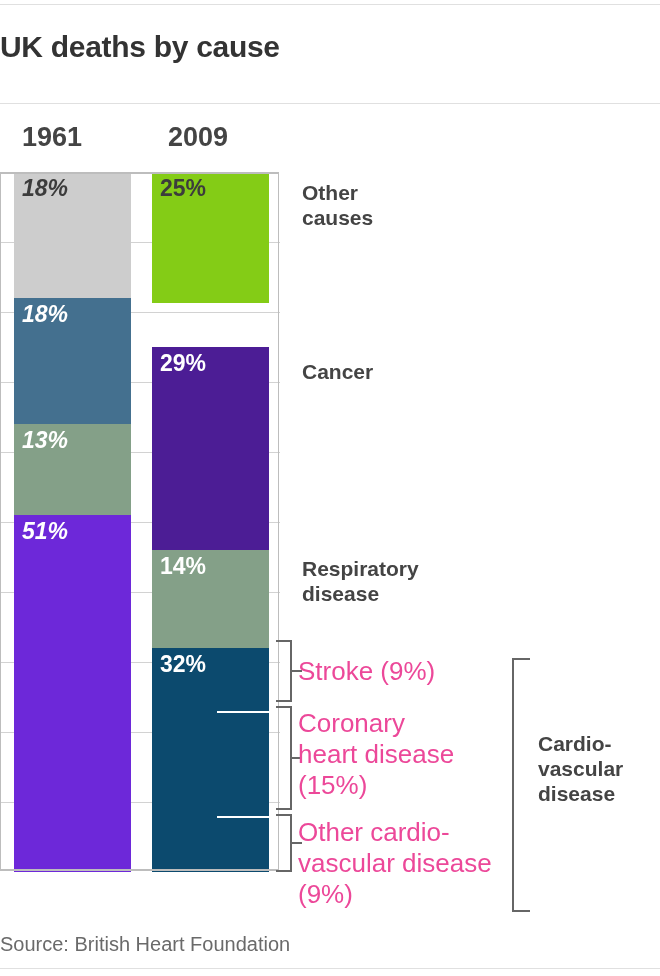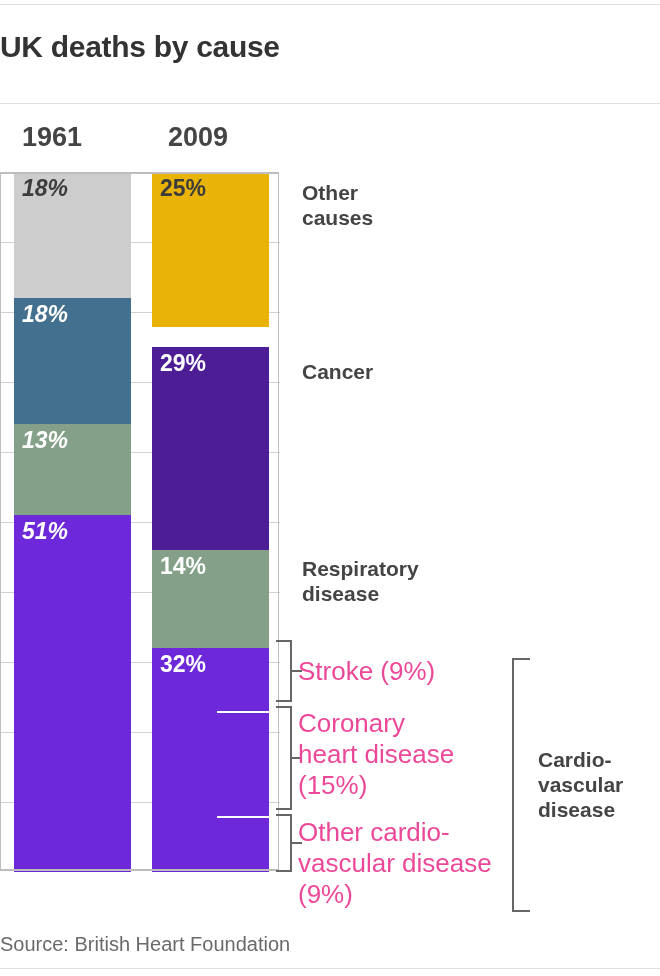--- a/index.html
+++ b/index.html
@@ -129,21 +129,20 @@
   #sub-ocvd   { top: 817px; }
 
   #cvd-label {
     position: absolute;
     left: 538px;
     top: 731px;
     font-size: 21px;
     font-weight: bold;
     color: #444444;
     line-height: 1.2;
-    margin-top: 16px;
   }
 
   
   .bracket {
     position: absolute;
     border: 2px solid #666666;
     border-left: none;
     box-sizing: border-box;
   }
   .bracket-tick {
@@ -211,30 +210,30 @@
     </div>
     <div class="seg" style="top:252px; height:91px;  background:#84a088">
       <span class="seg-label lbl-light">13%</span>
     </div>
     <div class="seg" style="top:343px; height:357px; background:#6d28d9">
       <span class="seg-label lbl-light">51%</span>
     </div>
   </div>
 
   <div class="bar" id="bar-2009">
-    <div class="seg" style="top:0px;   height:155px; background:#eab308">
+    <div class="seg" style="top:0px;   height:131px; background:#84cc16">
       <span class="seg-label lbl-dark">25%</span>
     </div>
     <div class="seg" style="top:175px; height:203px; background:#4c1d95">
       <span class="seg-label lbl-light">29%</span>
     </div>
     <div class="seg" style="top:378px; height:98px;  background:#84a088">
       <span class="seg-label lbl-light">14%</span>
     </div>
-    <div class="seg" style="top:476px; height:224px; background:#6d28d9">
+    <div class="seg" style="top:476px; height:224px; background:#0c4a6e">
       <span class="seg-label lbl-light">32%</span>
       <div class="subdiv" style="top:63px"></div>
       <div class="subdiv" style="top:168px"></div>
     </div>
   </div>
 
   <div id="plot-frame"></div>
 </div>
 
 <div class="legend-label" id="legend-other">

